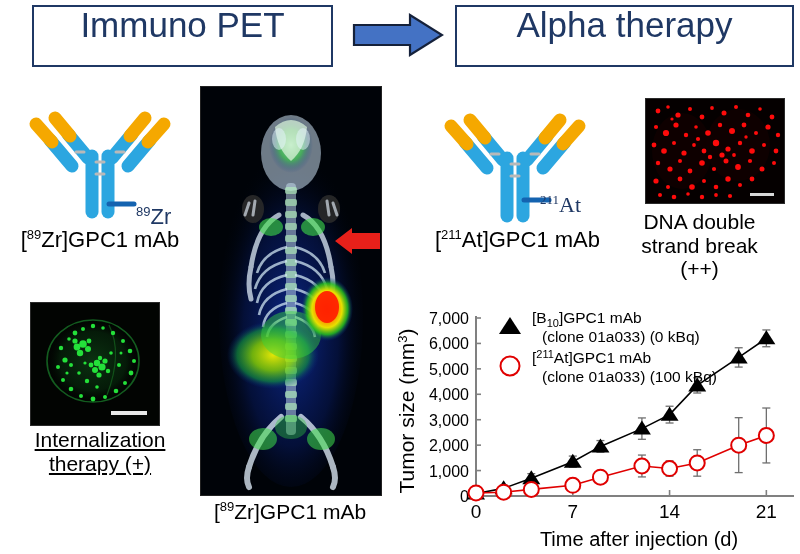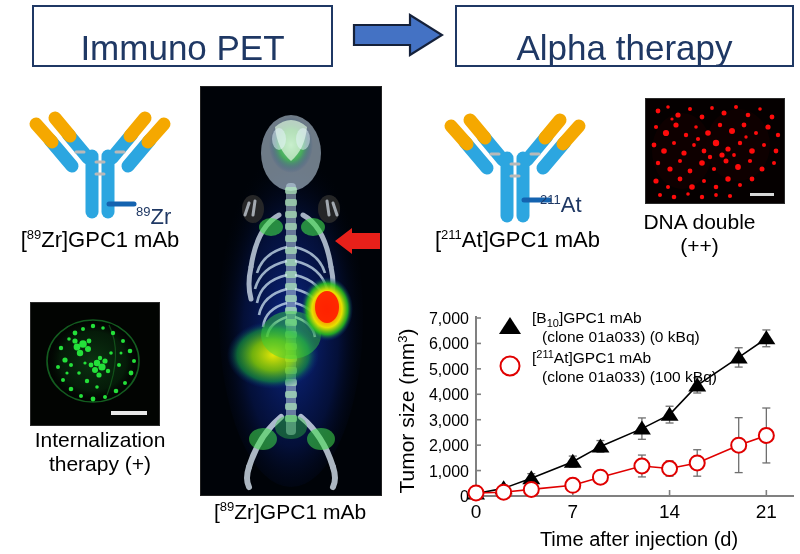--- a/index.html
+++ b/index.html
@@ -10,21 +10,21 @@
     color:#000;
     overflow:hidden;
     position:relative;
   }
   .abs{position:absolute;}
 
   
   .hdr-box{
     border:2px solid #1f3864;
     background:#ffffff;
-    display:flex;align-items:flex-end;justify-content:center;
+    display:flex;align-items:flex-start;justify-content:center;
     color:#1f3864;
     font-size:35px;
     letter-spacing:0px;
     line-height:1;
   }
   #hdr-immuno{left:32px;top:5px;width:297px;height:58px;}
   #hdr-alpha{left:455px;top:5px;width:335px;height:58px;}
 
   
   #arrow-wrap{left:352px;top:13px;width:92px;height:44px;}
@@ -37,36 +37,36 @@
 
   
   .iso{
     color:#1f3864;
     font-size:22px;
     white-space:nowrap;
     line-height:1;
   }
   .iso sup{font-size:13px;vertical-align:super;}
   #iso-zr{left:136px;top:205px;}
-  #iso-at{left:540px;top:193px;}
+  #iso-at{left:540px;top:193px;font-family:Liberation Serif, serif;}
 
   
   .cap{
     font-size:22px;
     text-align:center;
     line-height:1.12;
     color:#000;
     white-space:nowrap;
   }
   .cap sup{font-size:13px;vertical-align:super;}
   .cap-wrap{text-align:center;}
 
   #cap-zr-mab{left:0px;top:228px;width:200px;}
   #cap-at-mab{left:410px;top:228px;width:215px;}
-  #cap-internal{left:0px;top:428px;width:200px;font-size:21px;white-space:normal;}
+  #cap-internal{left:0px;top:428px;width:200px;font-size:21px;white-space:normal;text-decoration:underline;}
   #cap-petct{left:170px;top:500px;width:240px;font-size:21px;white-space:normal;}
   #cap-dna{left:612px;top:210px;width:175px;font-size:21px;white-space:normal;}
 
   
   .panel{background:#000;position:absolute;overflow:hidden;}
   #panel-internal{left:30px;top:302px;width:128px;height:122px;border:1px solid #2a2a2a;}
   #panel-pet{left:200px;top:86px;width:180px;height:408px;border:1px solid #222;}
   #panel-dna{left:645px;top:98px;width:138px;height:104px;border:1px solid #2a2a2a;}
 
   .scalebar{position:absolute;background:#e8e8e8;}
@@ -426,20 +426,21 @@
         <circle cx="76" cy="56" r="2.6"></circle>
       <circle cx="88" cy="56" r="1.9"></circle>
         <circle cx="100" cy="38" r="1.7"></circle>
         <circle cx="52" cy="40" r="2.1"></circle>
     </g>
     <rect class="scalebar" x="104" y="94" width="24" height="3" fill="#d8d8d8"></rect>
   </svg>
 </div>
 <div class="abs cap cap-wrap" id="cap-dna">
   <div>DNA double</div>
+  <div>strand break</div>
   <div>(++)</div>
 </div>
 
 <div class="abs" id="chart">
   <svg id="chart-svg" width="402" height="254" viewBox="0 0 402 254">
       <line x1="78" y1="16" x2="78" y2="196" stroke="#808080" stroke-width="2"></line>
       <line x1="78" y1="196" x2="396" y2="196" stroke="#808080" stroke-width="2"></line>
       <line x1="78" y1="196" x2="83" y2="196" stroke="#808080" stroke-width="1.6"></line>
       <text x="71" y="202" text-anchor="end" font-size="16" font-family="&quot;Liberation Sans&quot;, sans-serif" fill="#000">0</text>
       <line x1="78" y1="170.57142857142858" x2="83" y2="170.57142857142858" stroke="#808080" stroke-width="1.6"></line>

